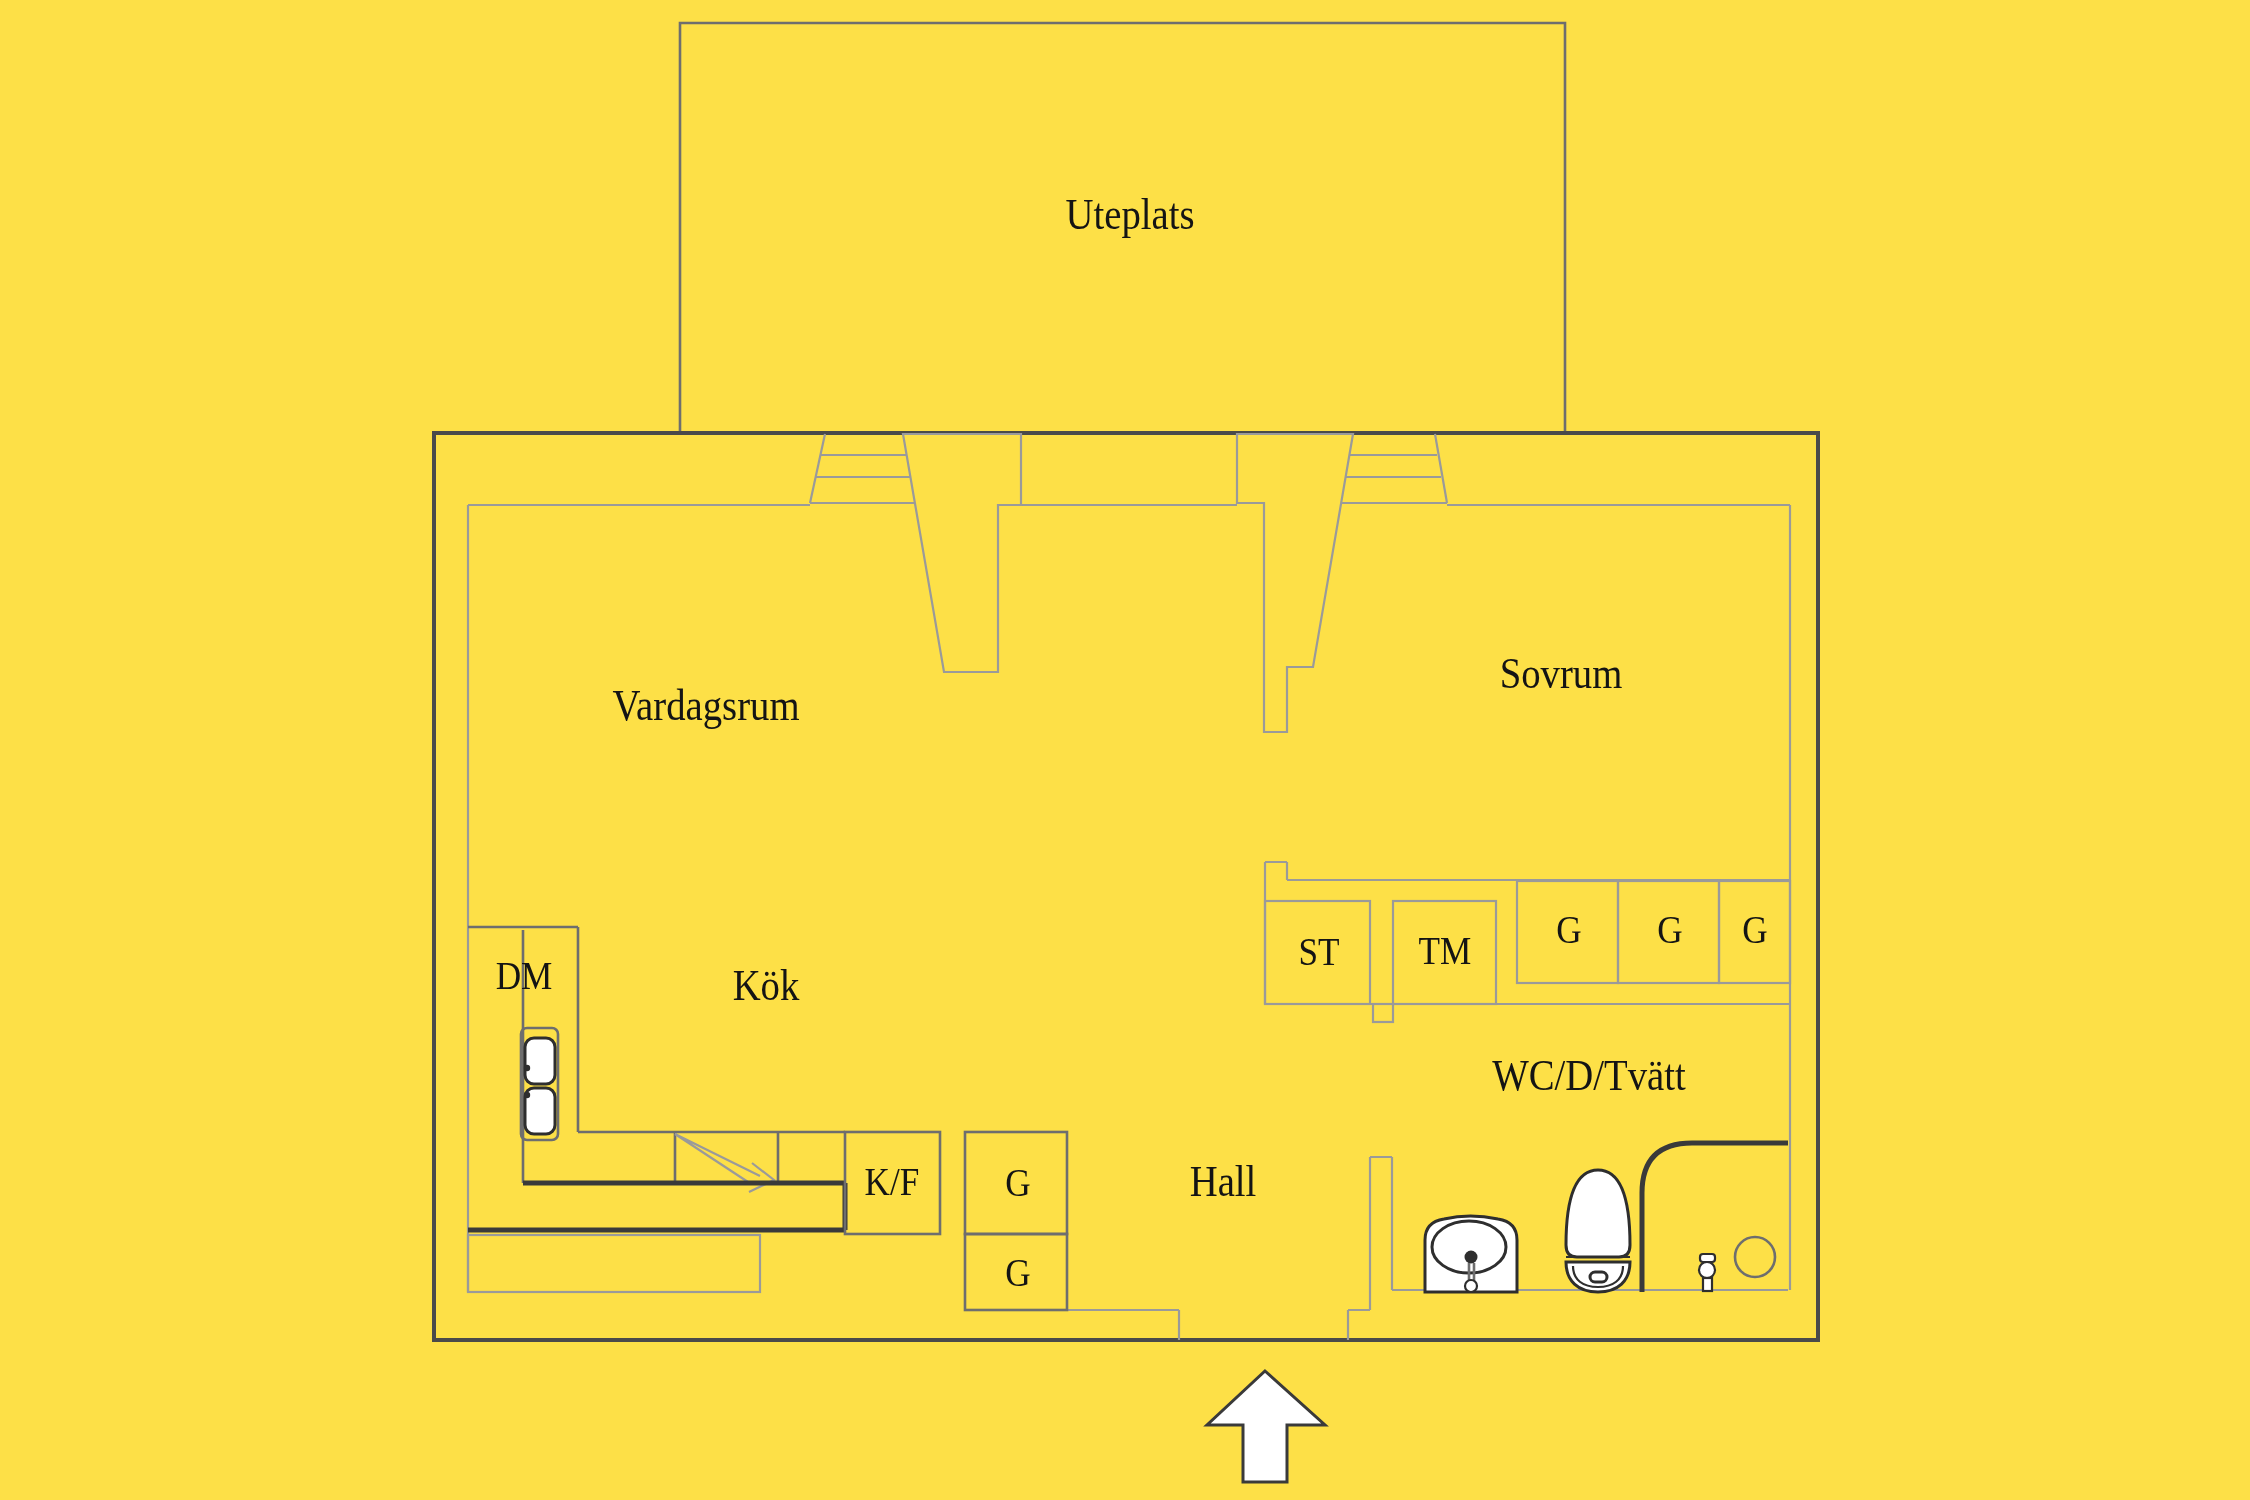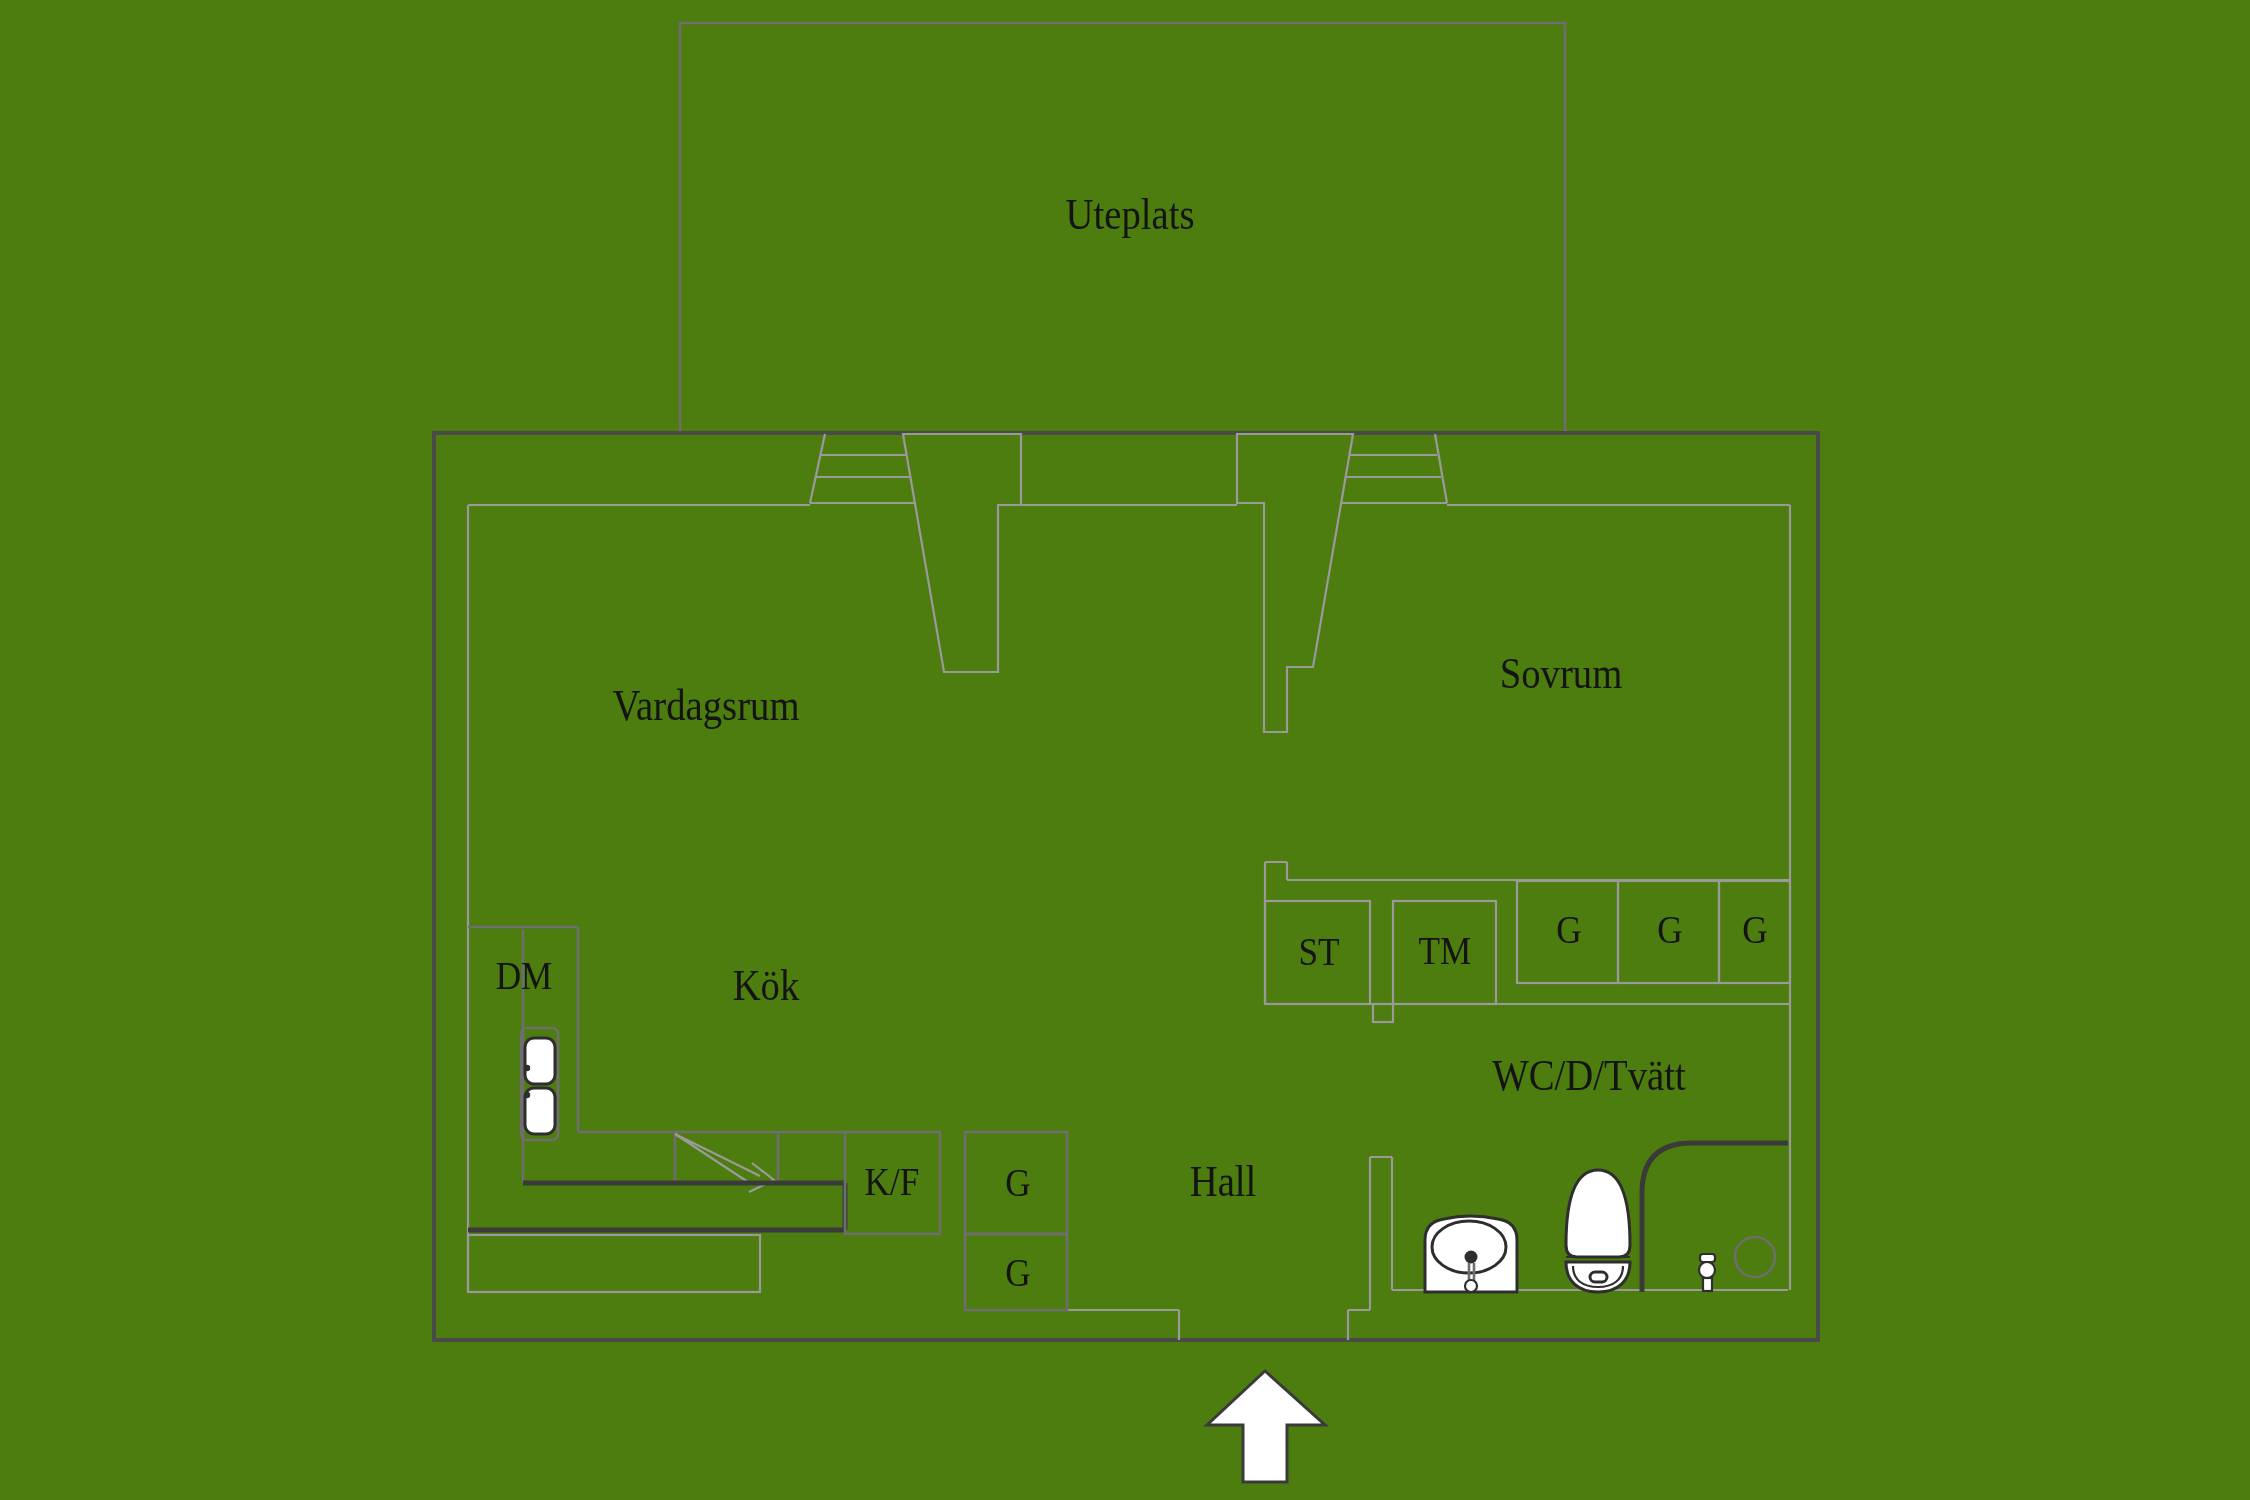--- a/index.html
+++ b/index.html
@@ -1,19 +1,19 @@
 <!DOCTYPE html>
 <html><head>
 <meta charset="utf-8">
 <style>
   html,body { margin:0; padding:0; background:#ffffff; }
   #plan {
     position:relative;
     width:2250px; height:1500px;
-    background:#4d7c0f;
+    background:#fde047;
     font-family:"Liberation Serif","DejaVu Serif",serif;
     overflow:hidden;
   }
   #linework { position:absolute; left:0; top:0; width:2250px; height:1500px; }
   .lbl {
     position:absolute;
     transform:translate(-50%,-50%) scaleX(0.88);
     color:#141414;
     white-space:nowrap;
     letter-spacing:0px;

